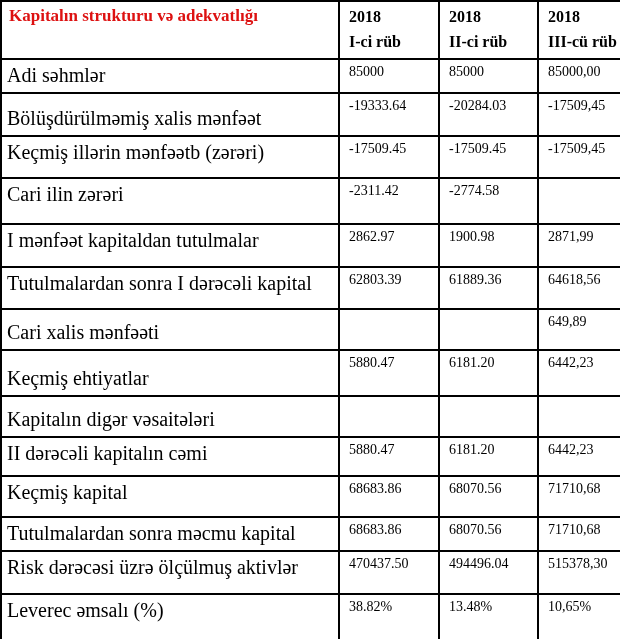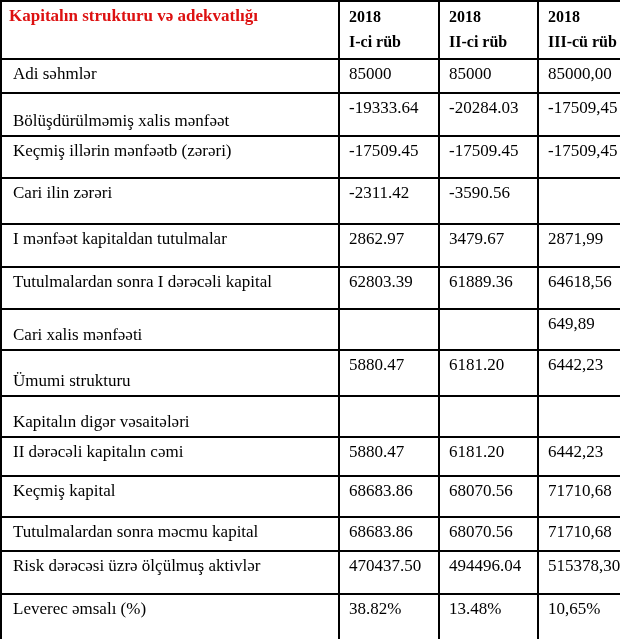--- a/index.html
+++ b/index.html
@@ -34,28 +34,28 @@
   }
   th.q-head {
     text-align: left;
     font-size: 16px;
     font-weight: bold;
     padding: 3px 16px 2px 9px;
     line-height: 1.55;
     white-space: nowrap;
   }
   td.lbl {
-    font-size: 17px;
-    padding: 3px 4px 4px 11px;
+    font-size: 20px;
+    padding: 3px 4px 4px 5px;
     line-height: 1.25;
     white-space: nowrap;
   }
   td.lbl.lb { vertical-align: bottom; margin-top: 12px; }
   td.val {
-    font-size: 17px;
+    font-size: 14px;
     padding: 4px 4px 2px 9px;
     line-height: 1.2;
     white-space: nowrap;
     border-radius: 13px;
   }
 </style>
 </head>
 <body>
 
 <div class="viewport">
@@ -98,43 +98,43 @@
       </tr>
       <tr style="height:42px">
         <td class="lbl">Keçmiş illərin mənfəətb (zərəri)</td>
         <td class="val">-17509.45</td>
         <td class="val">-17509.45</td>
         <td class="val">-17509,45</td>
       </tr>
       <tr style="height:46px">
         <td class="lbl">Cari ilin zərəri</td>
         <td class="val">-2311.42</td>
-        <td class="val">-3590.56</td>
+        <td class="val">-2774.58</td>
         <td class="val"></td>
       </tr>
       <tr style="height:43px">
         <td class="lbl">I mənfəət kapitaldan tutulmalar</td>
         <td class="val">2862.97</td>
-        <td class="val">3479.67</td>
+        <td class="val">1900.98</td>
         <td class="val">2871,99</td>
       </tr>
       <tr style="height:42px">
         <td class="lbl">Tutulmalardan sonra I dərəcəli kapital</td>
         <td class="val">62803.39</td>
         <td class="val">61889.36</td>
         <td class="val">64618,56</td>
       </tr>
       <tr style="height:41px">
         <td class="lbl lb">Cari xalis mənfəəti</td>
         <td class="val"></td>
         <td class="val"></td>
         <td class="val">649,89</td>
       </tr>
       <tr style="height:46px">
-        <td class="lbl lb">Ümumi strukturu</td>
+        <td class="lbl lb">Keçmiş ehtiyatlar</td>
         <td class="val">5880.47</td>
         <td class="val">6181.20</td>
         <td class="val">6442,23</td>
       </tr>
       <tr style="height:41px">
         <td class="lbl lb">Kapitalın digər vəsaitələri</td>
         <td class="val"></td>
         <td class="val"></td>
         <td class="val"></td>
       </tr>

